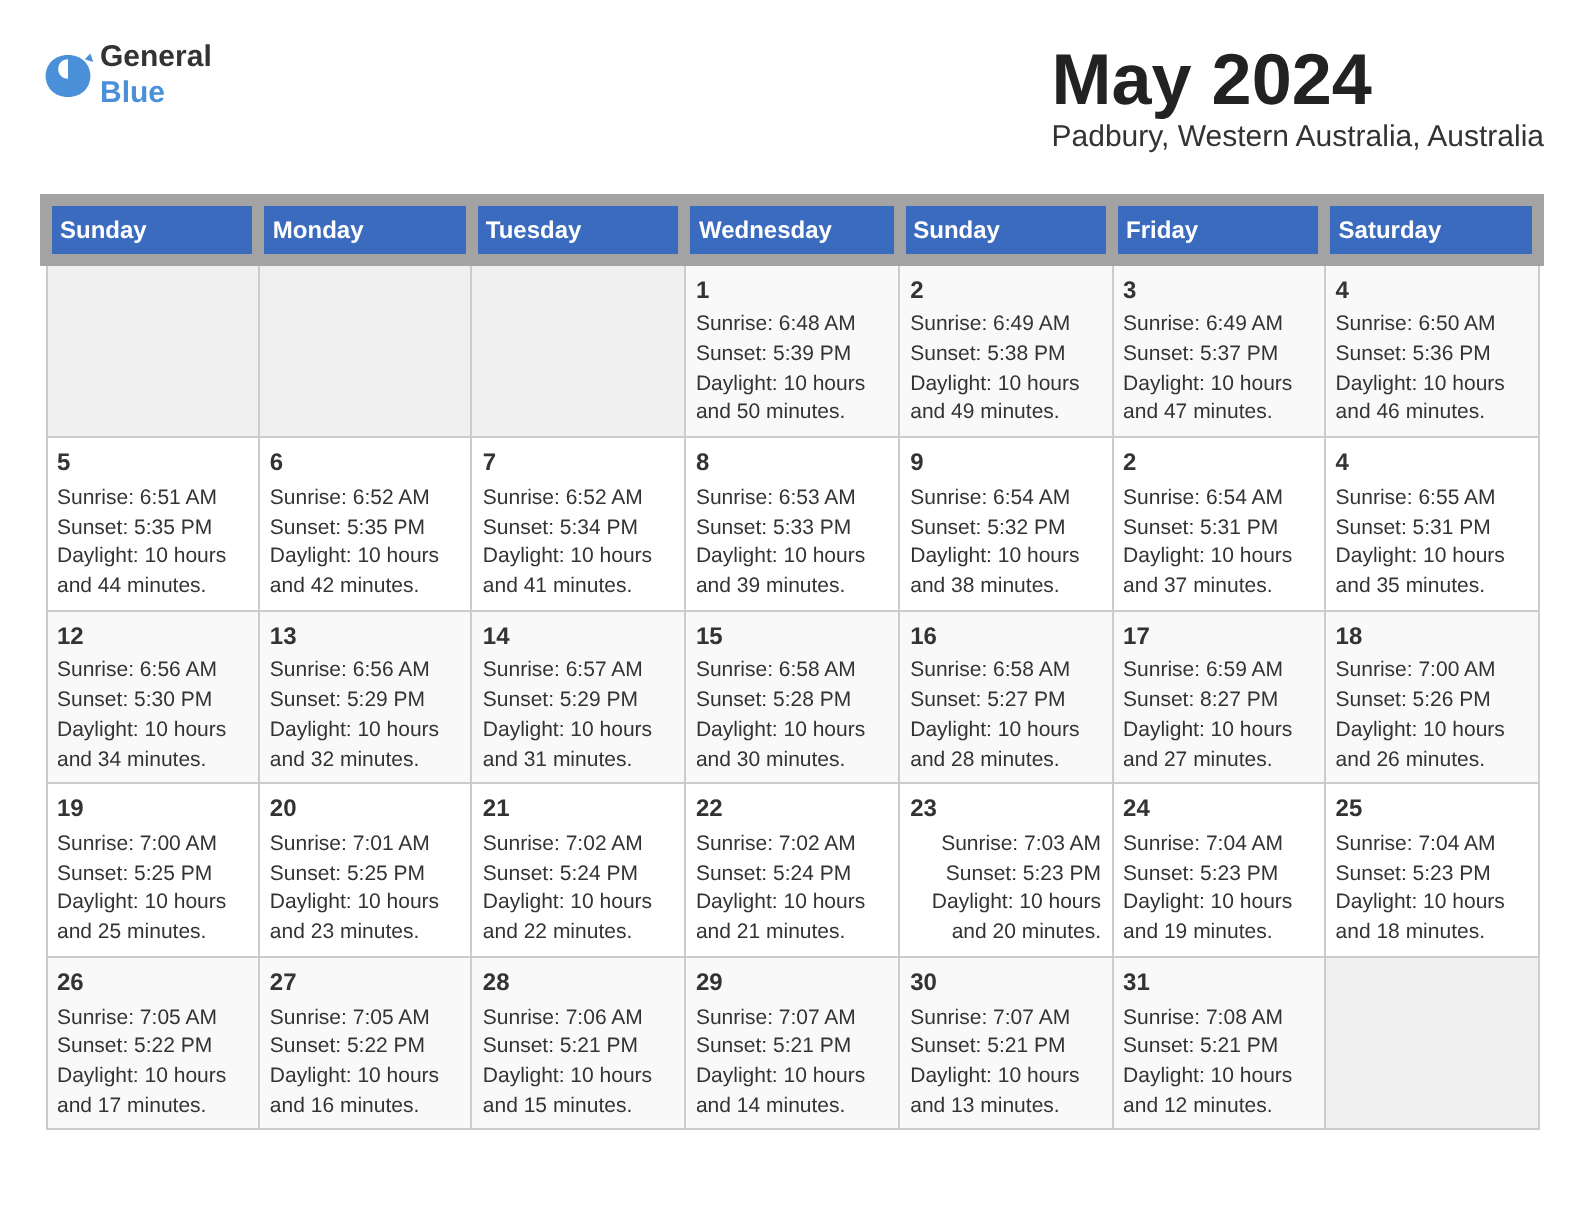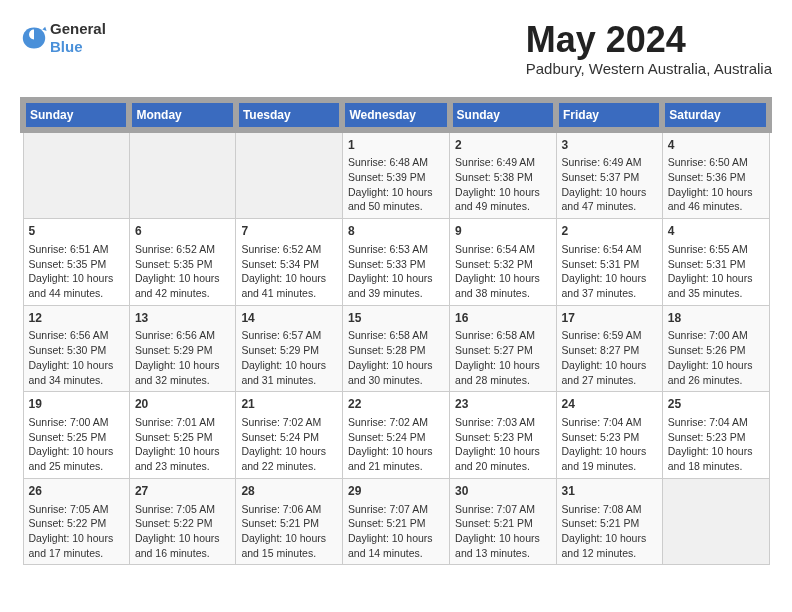--- a/index.html
+++ b/index.html
@@ -274,21 +274,21 @@
         </td>
         <td>
           <span class="day-number">22</span>
           <div class="day-info" style="white-space: pre-line;">Sunrise: 7:02 AM
 Sunset: 5:24 PM
 Daylight: 10 hours
 and 21 minutes.</div>
         </td>
         <td>
           <span class="day-number">23</span>
-          <div class="day-info" style="white-space: pre-line;">Sunrise: 7:03 AM
+          <div class="day-info" style="white-space: pre-line; text-align: right;">Sunrise: 7:03 AM
 Sunset: 5:23 PM
 Daylight: 10 hours
 and 20 minutes.</div>
         </td>
         <td>
           <span class="day-number">24</span>
           <div class="day-info" style="white-space: pre-line;">Sunrise: 7:04 AM
 Sunset: 5:23 PM
 Daylight: 10 hours
 and 19 minutes.</div>

